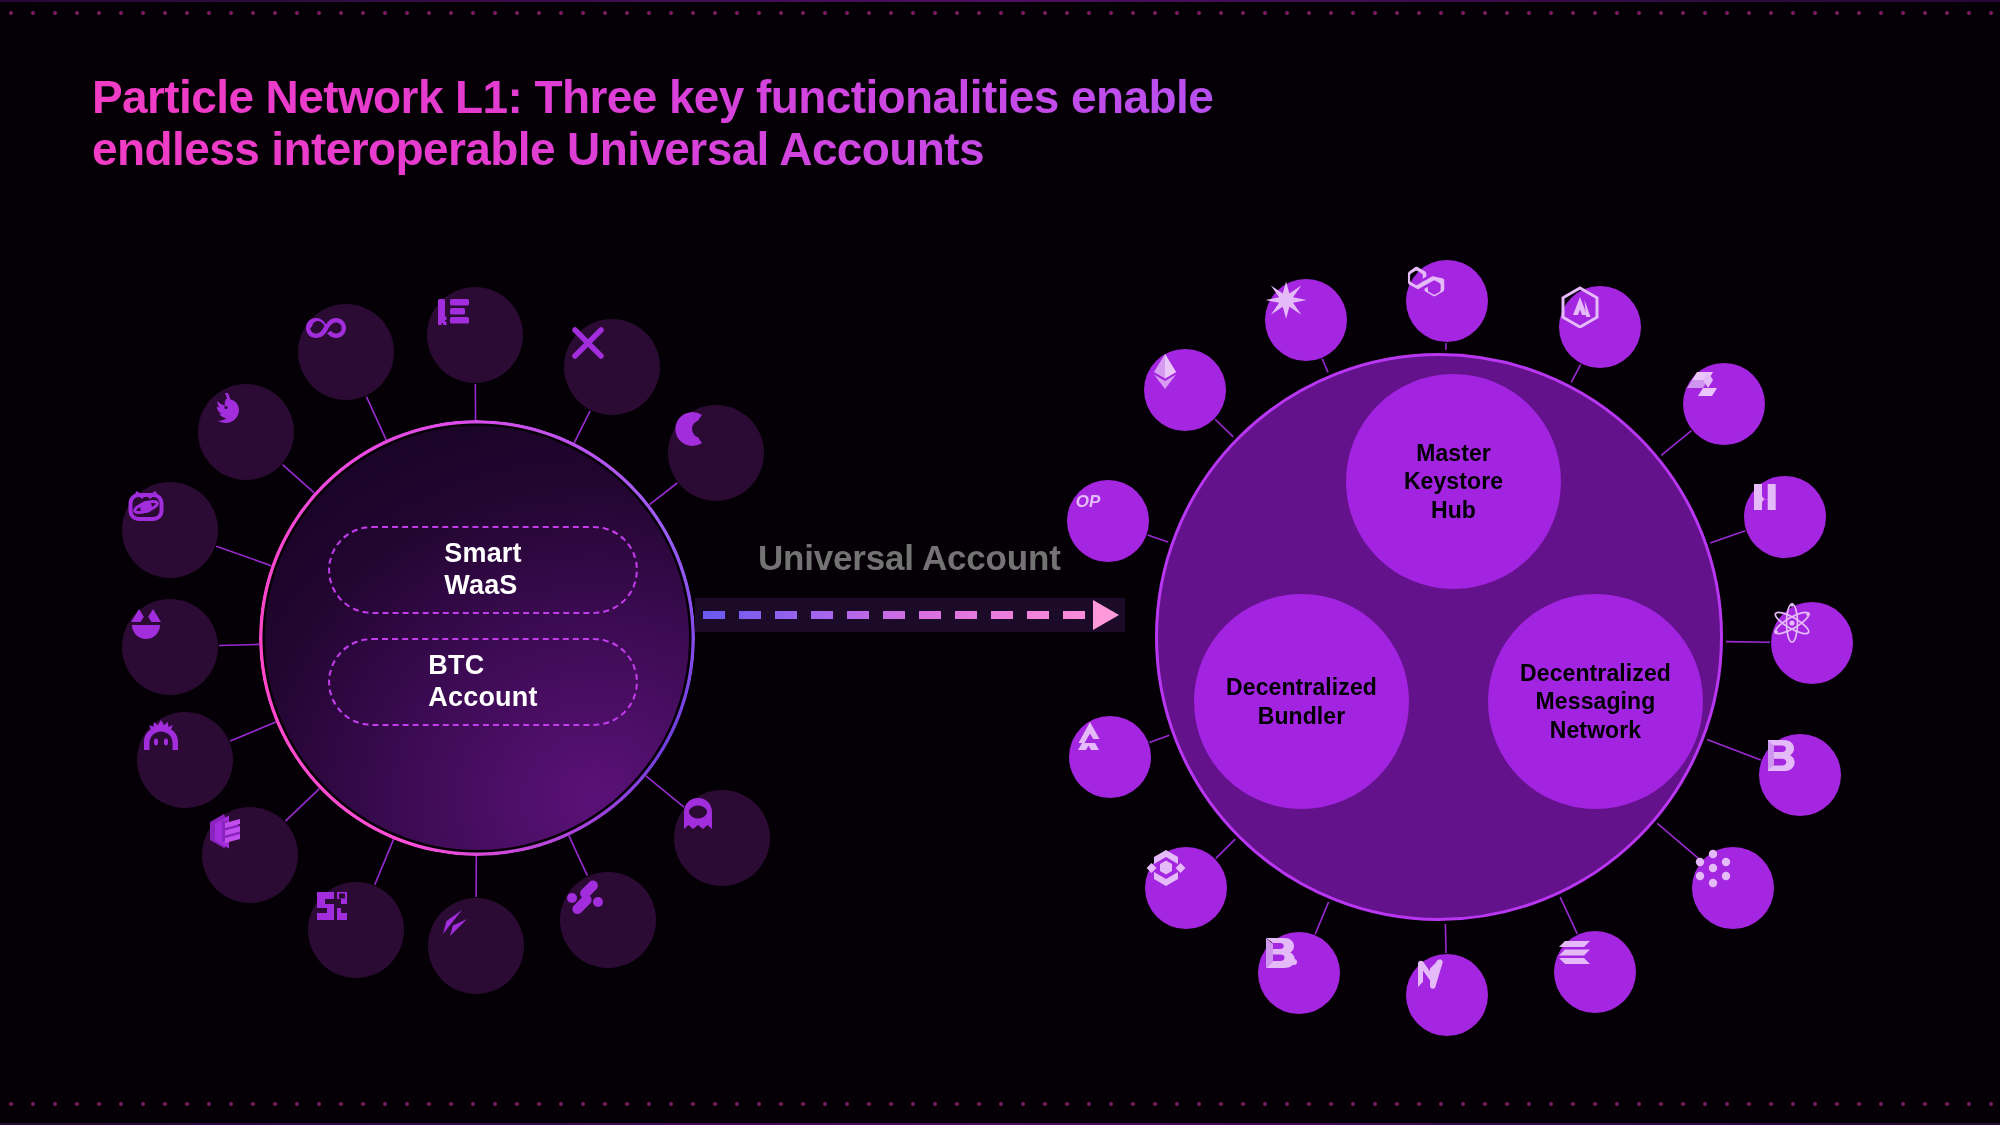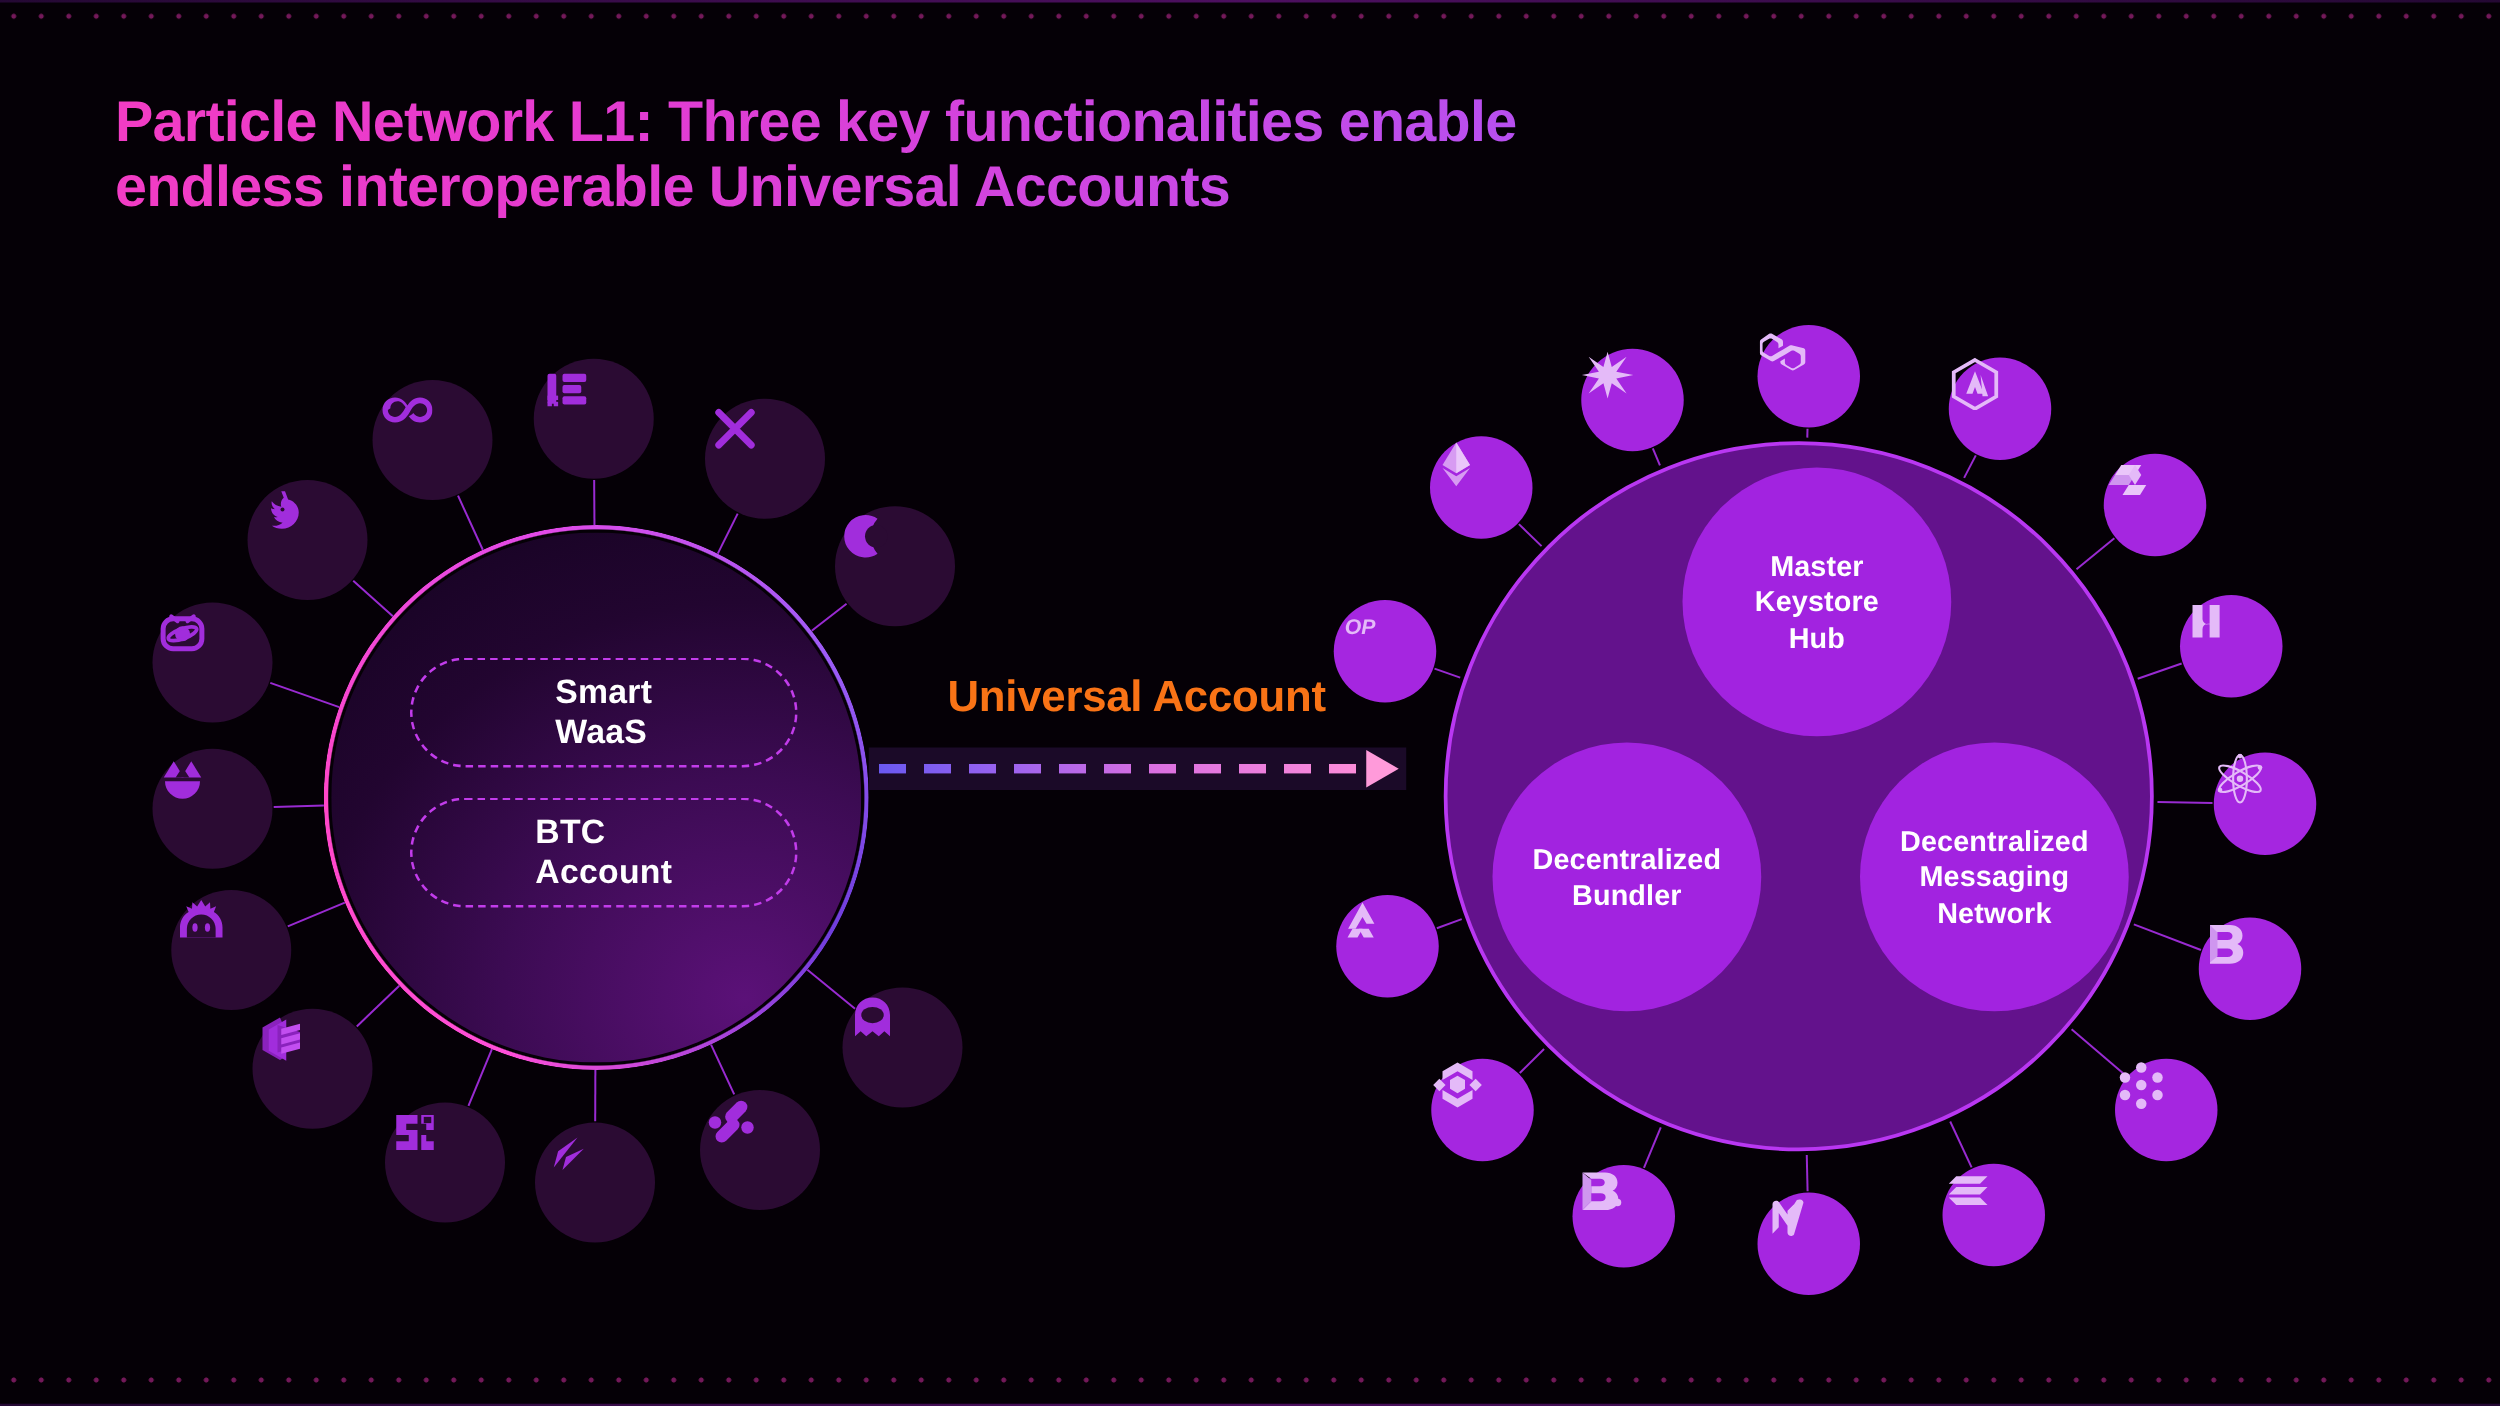--- a/index.html
+++ b/index.html
@@ -83,33 +83,33 @@
   #right-hub {
     position:absolute; left:1155px; top:353px; width:568px; height:568px;
     border-radius:50%;
     background:#63128c;
     border:3px solid #b937f2;
   }
   .sub {
     position:absolute; border-radius:50%;
     background:#a223e0;
     display:flex; align-items:center; justify-content:center;
-    color:#ffffff; font-weight:bold; text-align:center;
+    color:#000000; font-weight:bold; text-align:center;
     font-size:23px; line-height:1.22; white-space:pre-line;
     letter-spacing:.1px;
   }
   #sub-keystore { left:188px; top:18px;  width:215px; height:215px; }
   #sub-bundler  { left:36px;  top:238px; width:215px; height:215px; }
   #sub-msg      { left:330px; top:238px; width:215px; height:215px; }
 
   
   #arrow-wrap { position:absolute; left:695px; top:580px; width:470px; height:60px; }
   #arrow-label {
     position:absolute; left:63px; top:-42px;
-    color:#f97316; font-size:35px; font-weight:bold; letter-spacing:-.2px;
+    color:#737373; font-size:35px; font-weight:bold; letter-spacing:-.2px;
     white-space:nowrap;
   }
   #arrow-bar {
     position:absolute; left:0; top:18px; width:430px; height:34px;
     background:#1b0a28;
   }
   #arrow-dashes {
     position:absolute; left:8px; top:31px; width:398px; height:8px;
     background-image:linear-gradient(90deg,#6a59f0 0%, #9a63ef 25%, #d96fe0 55%, #ff8fd8 100%);
     -webkit-mask-image:repeating-linear-gradient(90deg,#000 0 22px, transparent 22px 36px);

